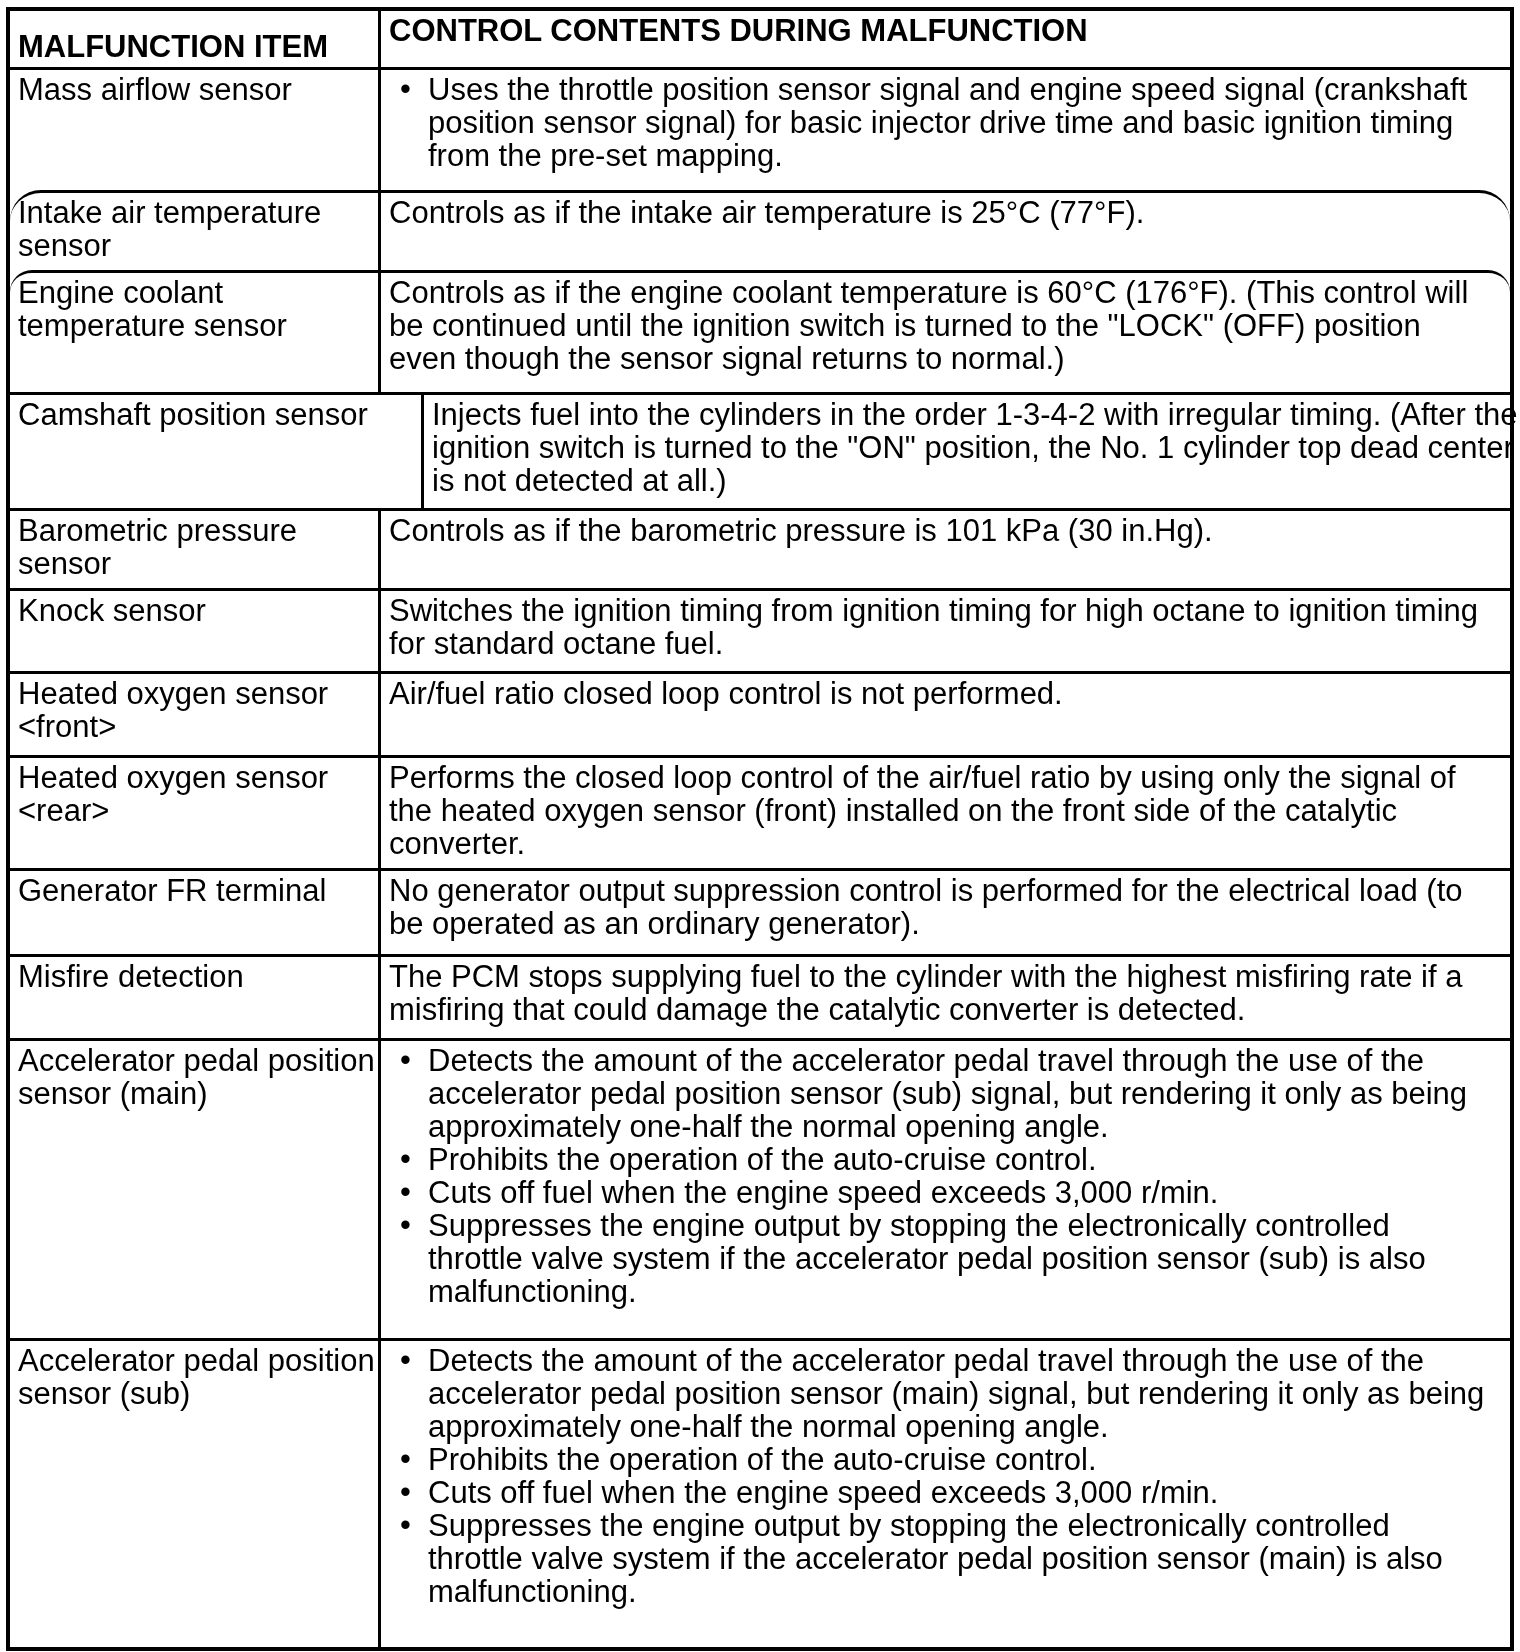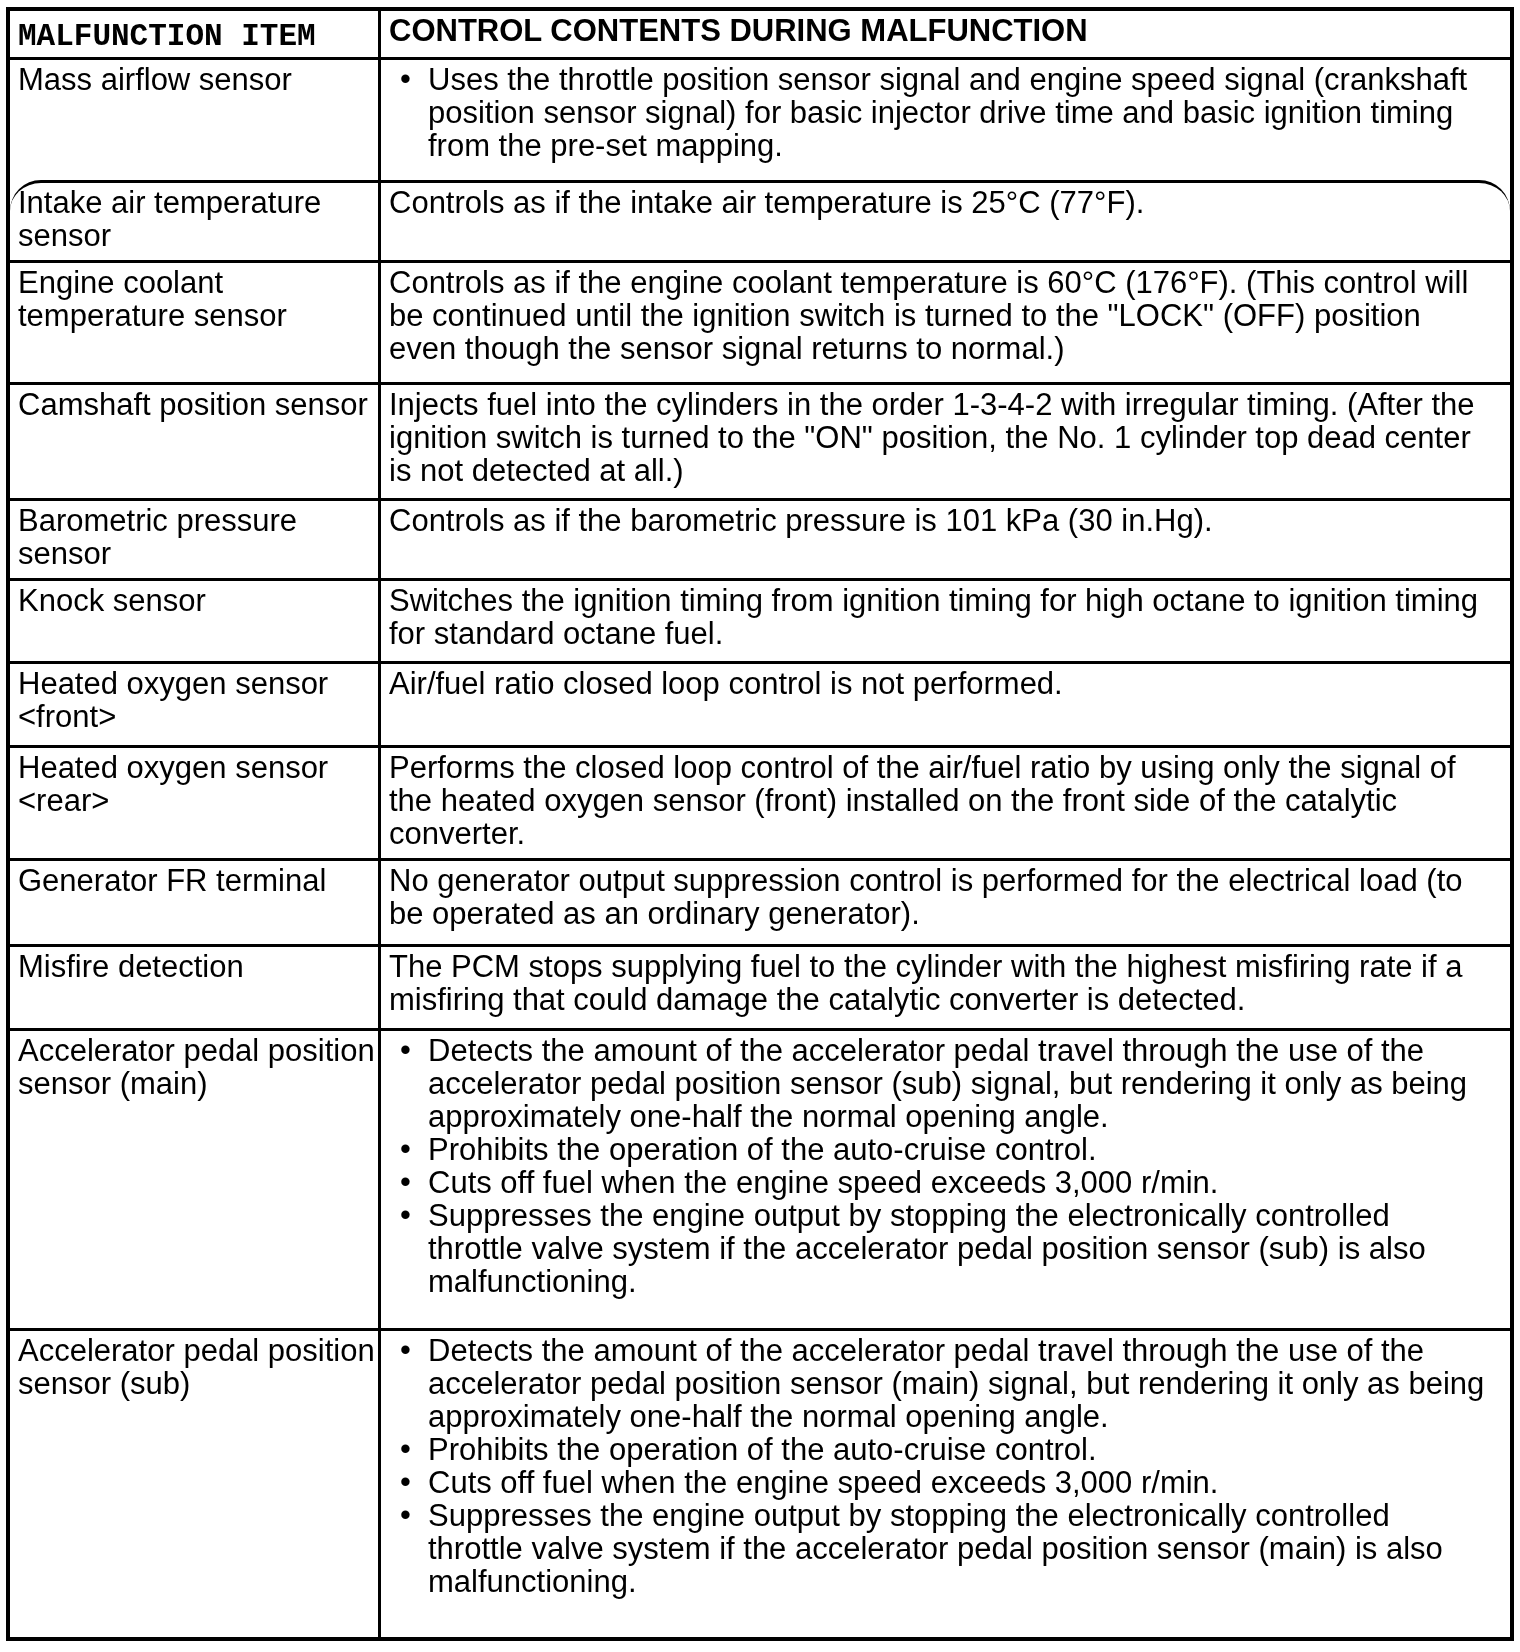--- a/index.html
+++ b/index.html
@@ -38,21 +38,21 @@
     line-height: 33px;
     letter-spacing: 0;
   }
   .item-cell {
     padding: 3px 2px 4px 8px;
   }
   .content-cell {
     border-left: 3px solid #000000;
     padding: 3px 22px 6px 8px;
   }
-  .header-row .item-cell { padding-top: 9px; font-family: Liberation Mono, monospace; }
+  .header-row .item-cell { padding-top: 19px; }
   .header-row .content-cell { padding-top: 3px; }
   ul.contents {
     list-style: none;
     margin: 0;
     padding: 0;
   }
   li.entry {
     position: relative;
     padding-left: 0;
   }
@@ -85,30 +85,30 @@
 
   <div class="row body-row" style="min-height: 80px; border-radius: 31px;">
     <div class="cell item-cell">Intake air temperature sensor</div>
     <div class="cell content-cell">
       <ul class="contents">
             <li class="entry plain"><span>Controls as if the intake air temperature is 25°C (77°F).</span></li>
           </ul>
     </div>
   </div>
 
-  <div class="row body-row" style="min-height: 122px;">
+  <div class="row body-row" style="min-height: 122px; border-radius: 22px;">
     <div class="cell item-cell">Engine coolant temperature sensor</div>
     <div class="cell content-cell">
       <ul class="contents">
             <li class="entry plain"><span>Controls as if the engine coolant temperature is 60°C (176°F). (This control will be continued until the ignition switch is turned to the "LOCK" (OFF) position even though the sensor signal returns to normal.)</span></li>
           </ul>
     </div>
   </div>
 
-  <div class="row body-row" style="min-height: 116px;">
+  <div class="row body-row" style="min-height: 116px; gap: 43px;">
     <div class="cell item-cell">Camshaft position sensor</div>
     <div class="cell content-cell">
       <ul class="contents">
             <li class="entry plain"><span>Injects fuel into the cylinders in the order 1-3-4-2 with irregular timing. (After the ignition switch is turned to the "ON" position, the No. 1 cylinder top dead center is not detected at all.)</span></li>
           </ul>
     </div>
   </div>
 
   <div class="row body-row" style="min-height: 80px;">
     <div class="cell item-cell">Barometric pressure sensor</div>

